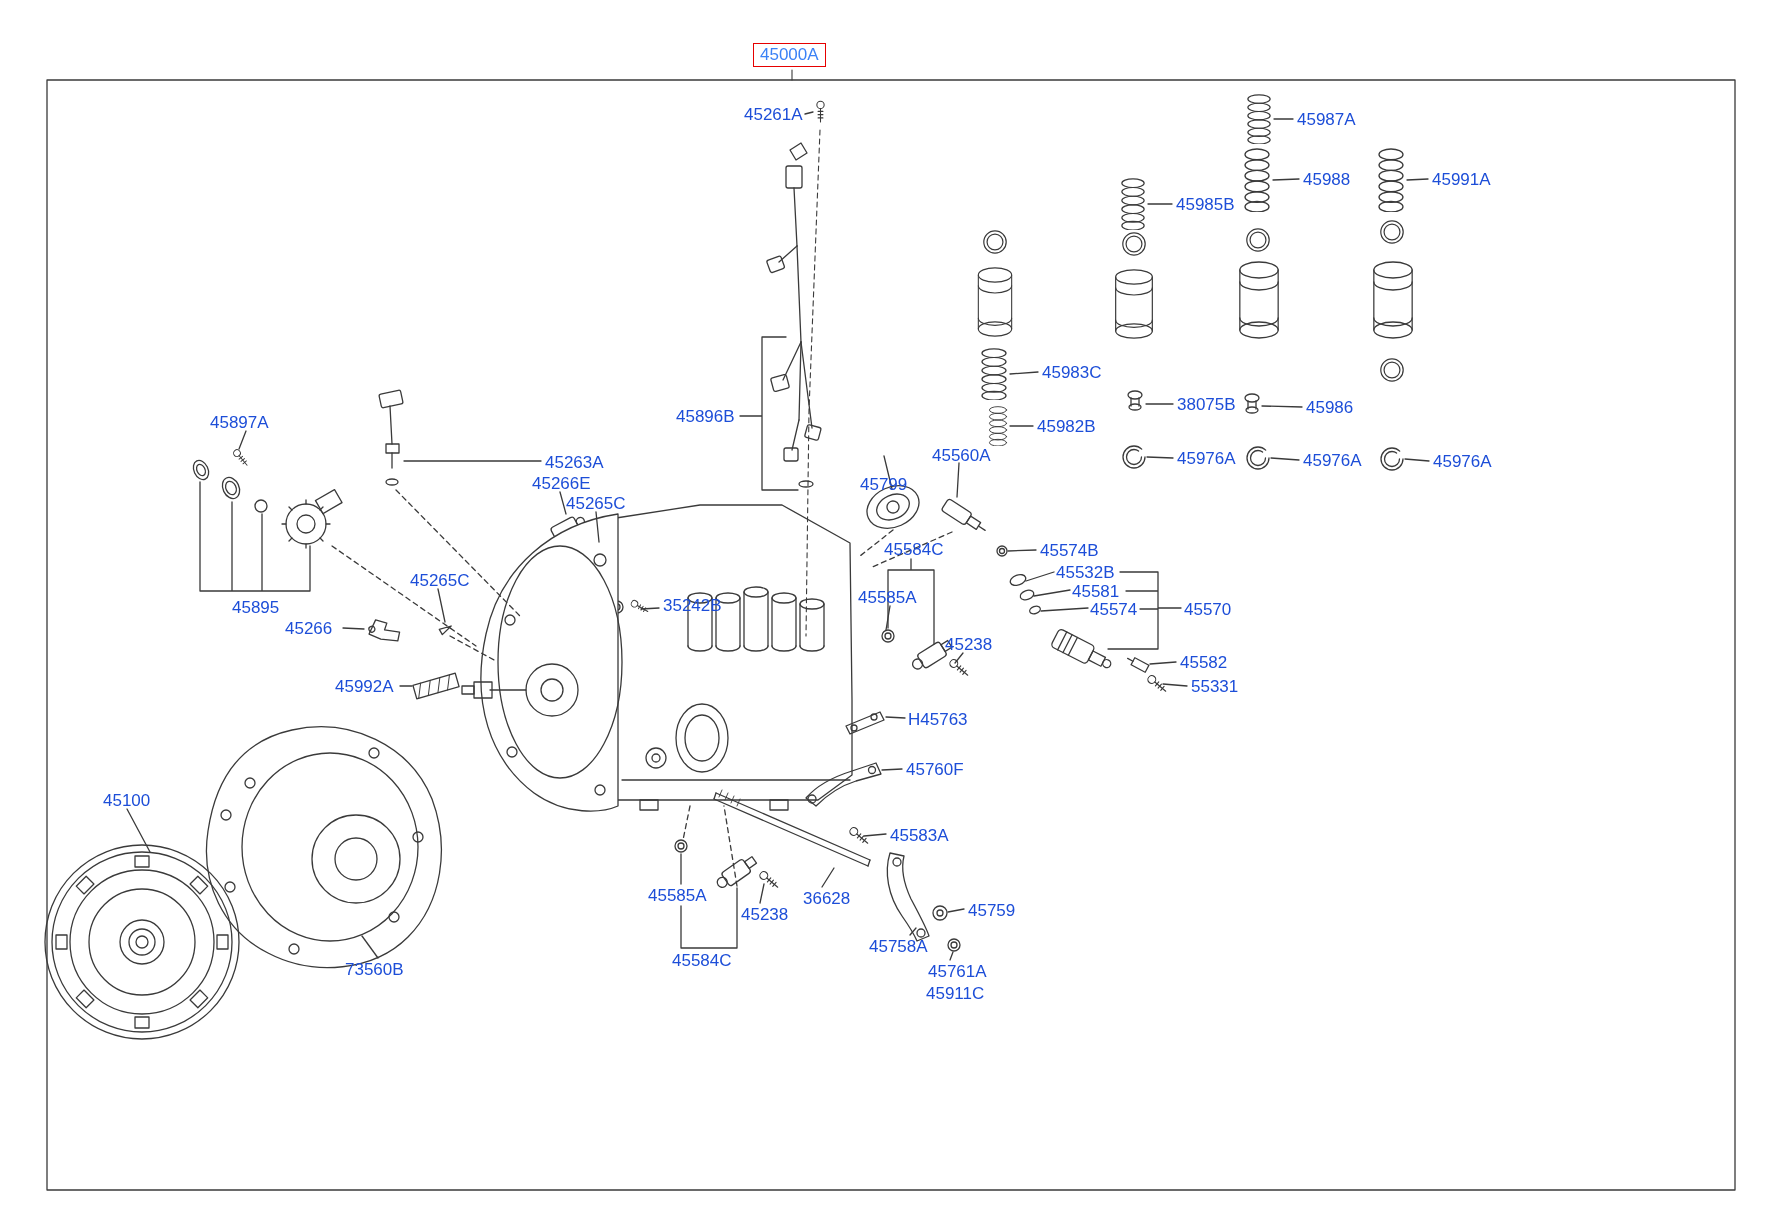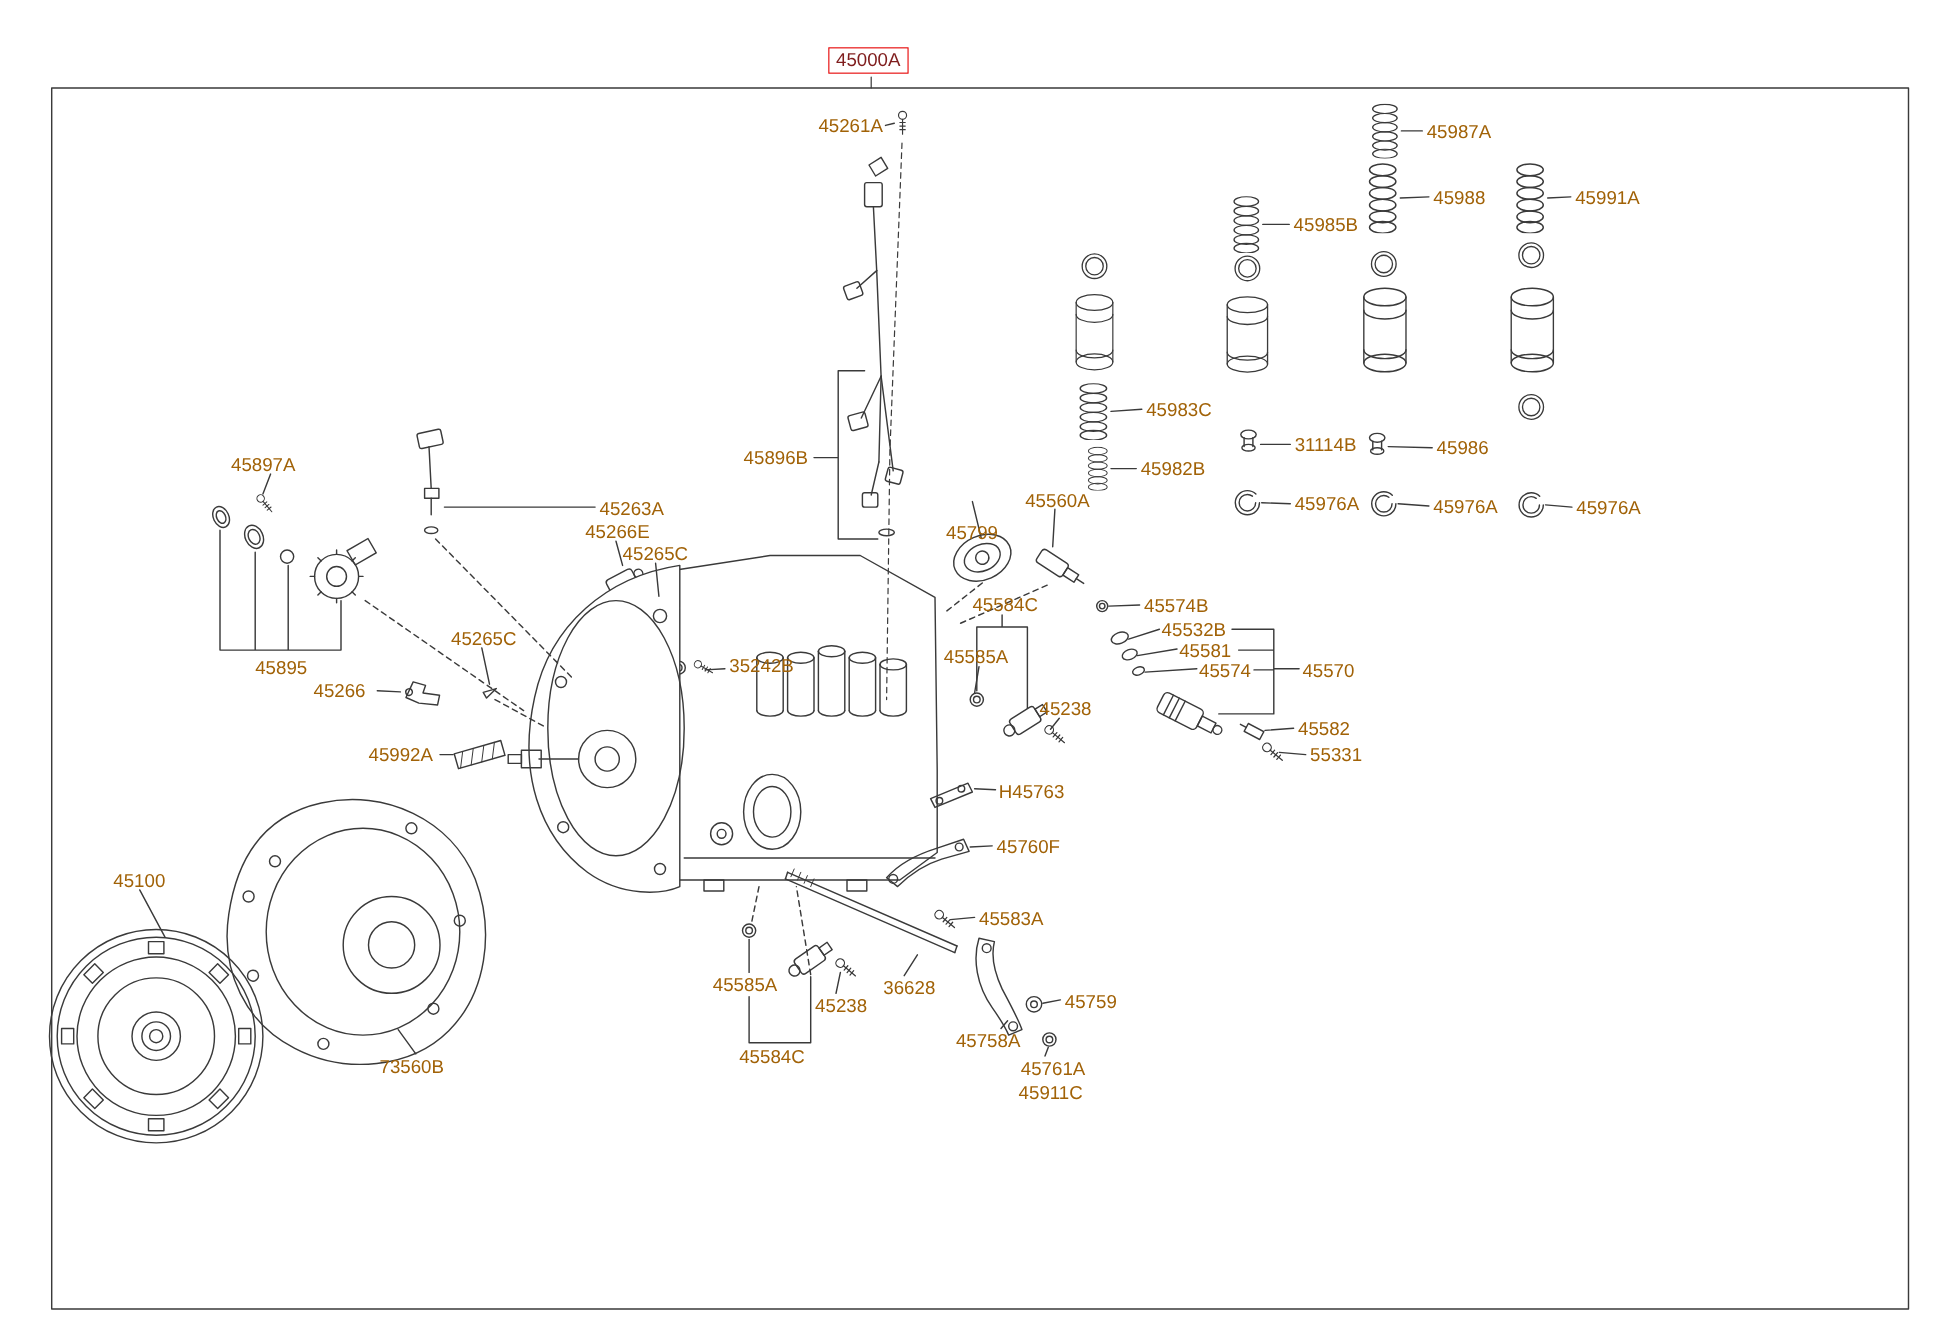--- a/index.html
+++ b/index.html
@@ -13,25 +13,25 @@
   svg.art-layer { position:absolute; left:0; top:0; }
   svg.art-layer * { stroke:#3a3a3a; fill:none; stroke-width:1.3; stroke-linecap:round; stroke-linejoin:round; }
   svg.art-layer .ld   { stroke-width:1.1; }
   svg.art-layer .dash { stroke-width:1.1; stroke-dasharray:5 4; }
   svg.art-layer .thin { stroke-width:0.9; }
   svg.art-layer .white { fill:#ffffff; }
   .labels-layer { position:absolute; left:0; top:0; width:100%; height:100%; }
   .part-label {
     position:absolute;
     font-size:17px; line-height:1.2;
-    color:#a16207;
+    color:#1d4ed8;
     white-space:nowrap;
   }
   .part-label.boxed-red {
-    color:#7f1d1d;
+    color:#3b82f6;
     border:1.5px solid #e60000;
     padding:1px 6px;
   }
 </style>
 </head>
 <body>
 
 <div class="canvas">
 
   <svg class="art-layer" width="1772" height="1211" viewBox="0 0 1772 1211">
@@ -463,21 +463,21 @@
 
   <div class="labels-layer">
       <div class="part-label boxed-red" style="left: 753px; top: 43px;">45000A</div>
       <div class="part-label" style="left: 744px; top: 105px;">45261A</div>
       <div class="part-label" style="left: 1297px; top: 110px;">45987A</div>
       <div class="part-label" style="left: 1303px; top: 170px;">45988</div>
       <div class="part-label" style="left: 1432px; top: 170px;">45991A</div>
       <div class="part-label" style="left: 1176px; top: 195px;">45985B</div>
       <div class="part-label" style="left: 1042px; top: 363px;">45983C</div>
       <div class="part-label" style="left: 1037px; top: 417px;">45982B</div>
-      <div class="part-label" style="left: 1177px; top: 395px;">31114B</div>
+      <div class="part-label" style="left: 1177px; top: 395px;">38075B</div>
       <div class="part-label" style="left: 1306px; top: 398px;">45986</div>
       <div class="part-label" style="left: 1177px; top: 449px;">45976A</div>
       <div class="part-label" style="left: 1303px; top: 451px;">45976A</div>
       <div class="part-label" style="left: 1433px; top: 452px;">45976A</div>
       <div class="part-label" style="left: 676px; top: 407px;">45896B</div>
       <div class="part-label" style="left: 860px; top: 439px; margin-top: 36px;">45799</div>
       <div class="part-label" style="left: 932px; top: 446px;">45560A</div>
       <div class="part-label" style="left: 1040px; top: 541px;">45574B</div>
       <div class="part-label" style="left: 1056px; top: 563px;">45532B</div>
       <div class="part-label" style="left: 1072px; top: 582px; text-align: right;">45581</div>

